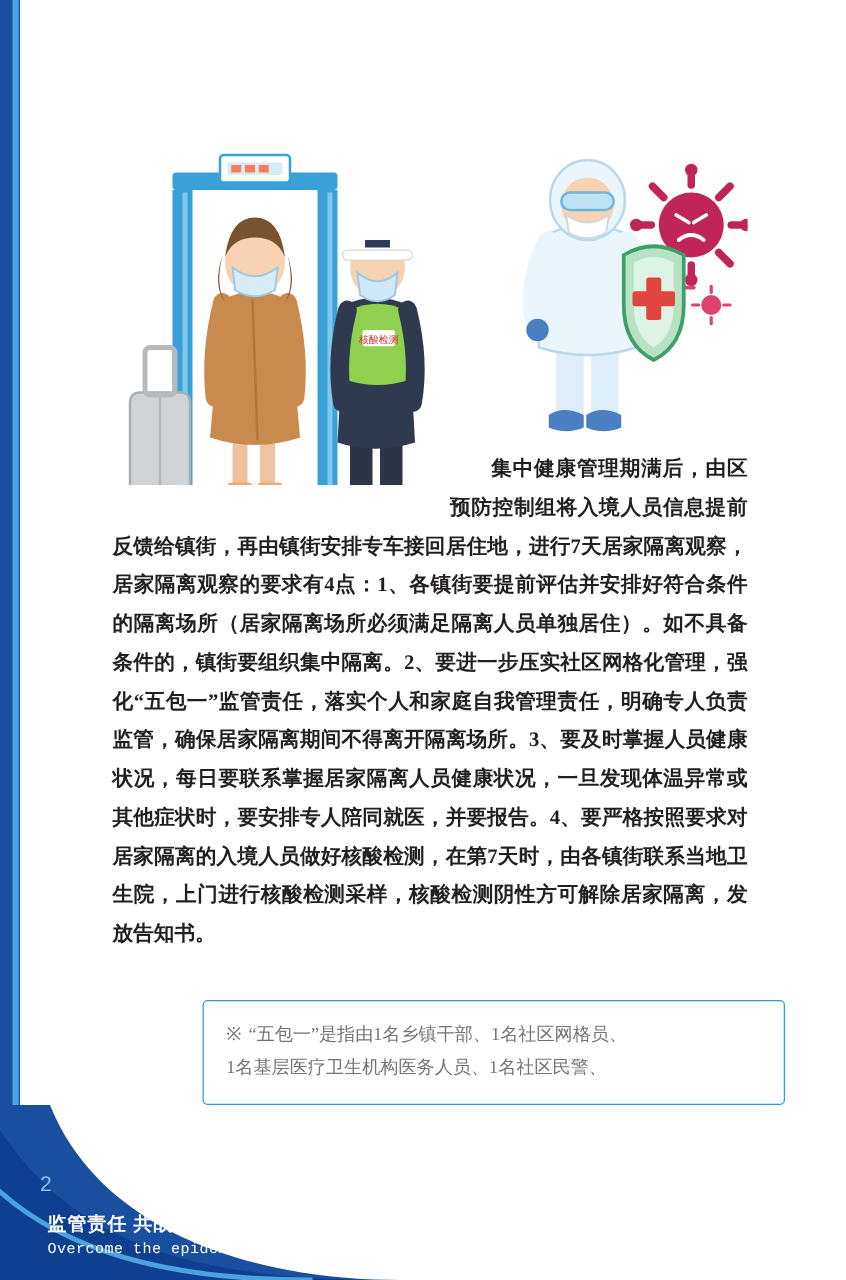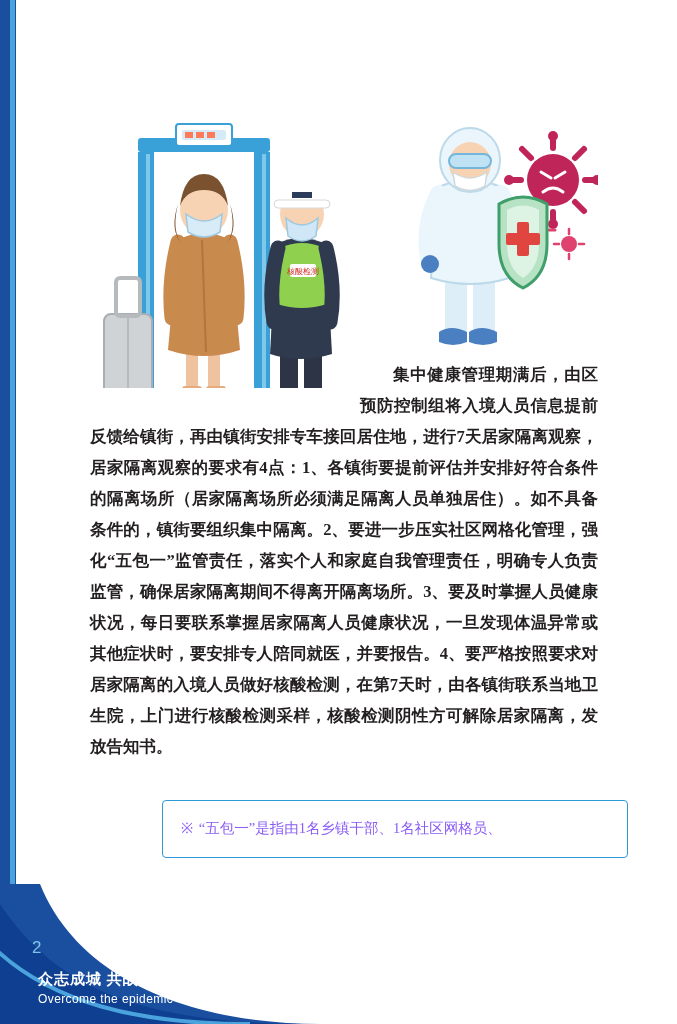--- a/index.html
+++ b/index.html
@@ -81,21 +81,21 @@
   
   .note-box {
     position: absolute;
     left: 112px;
     top: 800px;
     width: 466px;
     border: 1.4px solid #2e9bd6;
     border-radius: 4px;
     padding: 14px 18px 16px 18px;
     box-sizing: border-box;
-    color: #8b5cf6;
+    color: #737373;
     font-size: 14.5px;
     line-height: 26px;
     font-family: "Liberation Serif", serif;
   }
   .note-line { white-space: nowrap; }
   .note-mark { letter-spacing: 2px; }
 
   
   .footer {
     position: absolute;
@@ -115,21 +115,21 @@
   .footer .cn {
     font-size: 15px;
     letter-spacing: 1px;
     font-family: "Liberation Serif", serif;
     font-weight: bold;
   }
   .footer .en {
     font-size: 12px;
     letter-spacing: 0.4px;
     margin-top: 3px;
-    font-family: Liberation Sans, sans-serif;
+    font-family: Liberation Mono, monospace;
   }
 </style>
 </head>
 <body>
 
 <div class="left-edge">
   <div class="left-edge-inner"></div>
 </div>
 
 <div class="bottom-swoosh">
@@ -293,20 +293,21 @@
     </div>
 
     <p class="t-indent">集中健康管理期满后，由区预防控制组将入境人员信息提前反馈给镇街，再由镇街安排专车接回居住地，进行7天居家隔离观察，居家隔离观察的要求有4点：1、各镇街要提前评估并安排好符合条件的隔离场所（居家隔离场所必须满足隔离人员单独居住）。如不具备条件的，镇街要组织集中隔离。2、要进一步压实社区网格化管理，强化“五包一”监管责任，落实个人和家庭自我管理责任，明确专人负责监管，确保居家隔离期间不得离开隔离场所。3、要及时掌握人员健康状况，每日要联系掌握居家隔离人员健康状况，一旦发现体温异常或其他症状时，要安排专人陪同就医，并要报告。4、要严格按照要求对居家隔离的入境人员做好核酸检测，在第7天时，由各镇街联系当地卫生院，上门进行核酸检测采样，核酸检测阴性方可解除居家隔离，发放告知书。</p>
   </div>
 
   <div class="note-box">
     <div class="note-line">
       <span class="note-mark">※</span>
       <span>“五包一”是指由1名乡镇干部、1名社区网格员、</span>
     </div>
+    <div class="note-line">1名基层医疗卫生机构医务人员、1名社区民警、</div>
   </div>
 </div>
 
 <div class="footer">
   <div class="pagenum">2</div>
-  <div class="cn">众志成城 共战疫情</div>
+  <div class="cn">监管责任 共战疫情</div>
   <div class="en">Overcome the epidemic</div>
 </div>
 
 </body></html>

